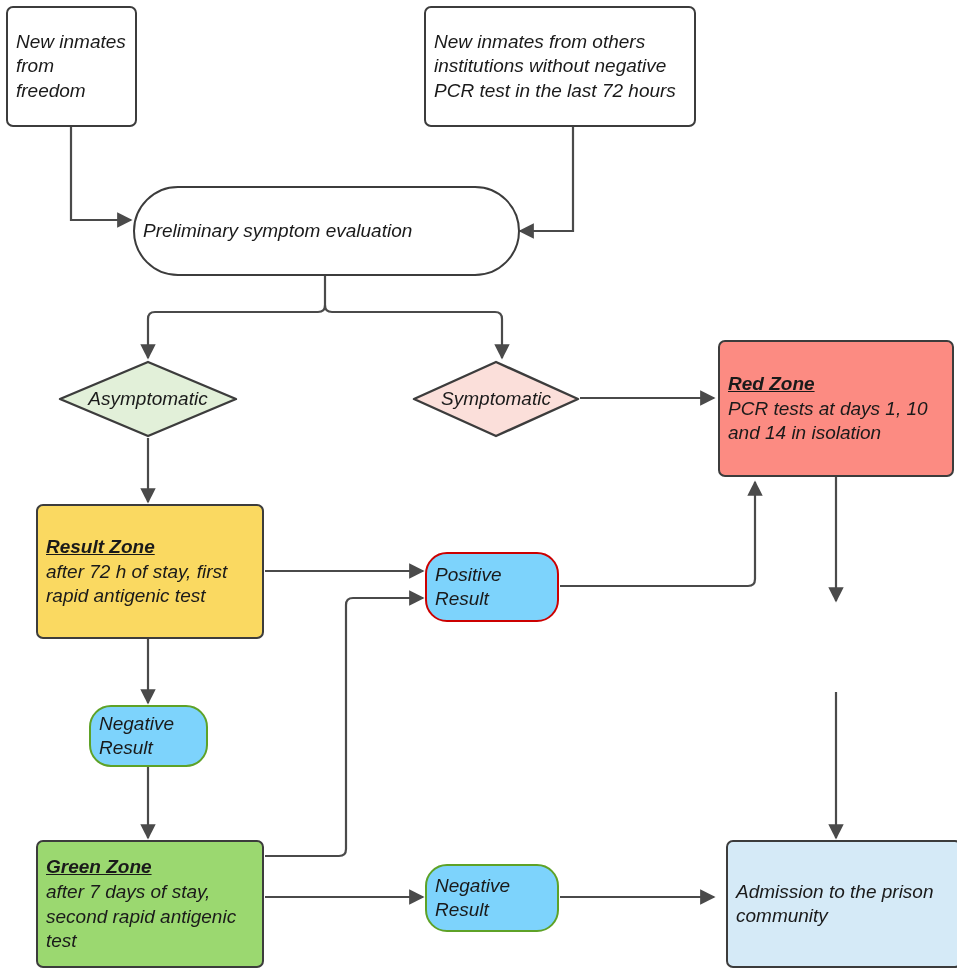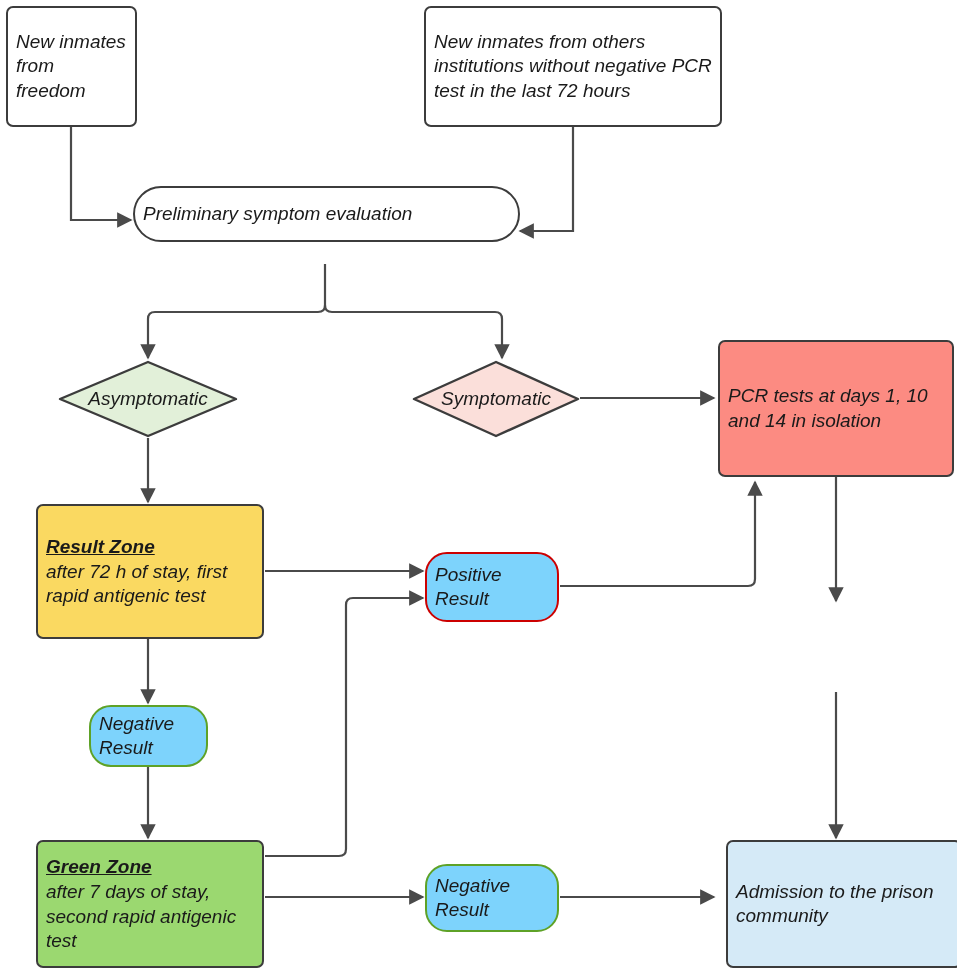--- a/index.html
+++ b/index.html
@@ -119,44 +119,45 @@
       <path d="M 560 586 L 748 586 Q 755 586 755 579 L 755 482"></path>
 
       <path d="M 836 692 L 836 838"></path>
     </g>
   </svg>
 
   <div class="node rect" style="left:6px; top:6px; width:131px; height:121px;">
     <span class="inner">New inmates from freedom</span>
   </div>
 
-  <div class="node rect" style="left:424px; top:6px; width:298px; height:121px;">
+  <div class="node rect" style="left:424px; top:6px; width:272px; height:121px;">
     <span class="inner">New inmates from others institutions without negative PCR test in the last 72 hours</span>
   </div>
 
-  <div class="node stadium" style="left:133px; top:186px; width:387px; height:56px;">
+  <div class="node stadium" style="left:133px; top:186px; width:387px; height:90px;">
     <span class="inner">Preliminary symptom evaluation</span>
   </div>
 
   <div class="diamond-wrap" style="left:412px; top:360px; width:168px; height:78px;">
     <svg width="168" height="78" viewBox="0 0 168 78">
       <polygon points="84,2 166,39 84,76 2,39" fill="#FBDFDA" stroke="#3C3C3C" stroke-width="2.4" stroke-linejoin="round"></polygon>
     </svg>
     <span class="diamond-label">Symptomatic</span>
   </div>
 
   <div class="diamond-wrap" style="left:58px; top:360px; width:180px; height:78px;">
     <svg width="180" height="78" viewBox="0 0 180 78">
       <polygon points="90,2 178,39 90,76 2,39" fill="#E2F0D9" stroke="#3C3C3C" stroke-width="2.4" stroke-linejoin="round"></polygon>
     </svg>
     <span class="diamond-label">Asymptomatic</span>
   </div>
 
   <div class="node rect" style="left:718px; top:340px; width:236px; height:137px; background:#FC8B82;">
     <span class="inner">
+      <span class="zone-title">Red Zone</span>
       <span class="zone-body">PCR tests at days 1, 10 and 14 in isolation</span>
     </span>
   </div>
 
   <div class="node rect" style="left:36px; top:504px; width:228px; height:135px; background:#FAD961;">
     <span class="inner">
       <span class="zone-title">Result Zone</span>
       <span class="zone-body">after 72 h of stay, first rapid antigenic test</span>
     </span>
   </div>

